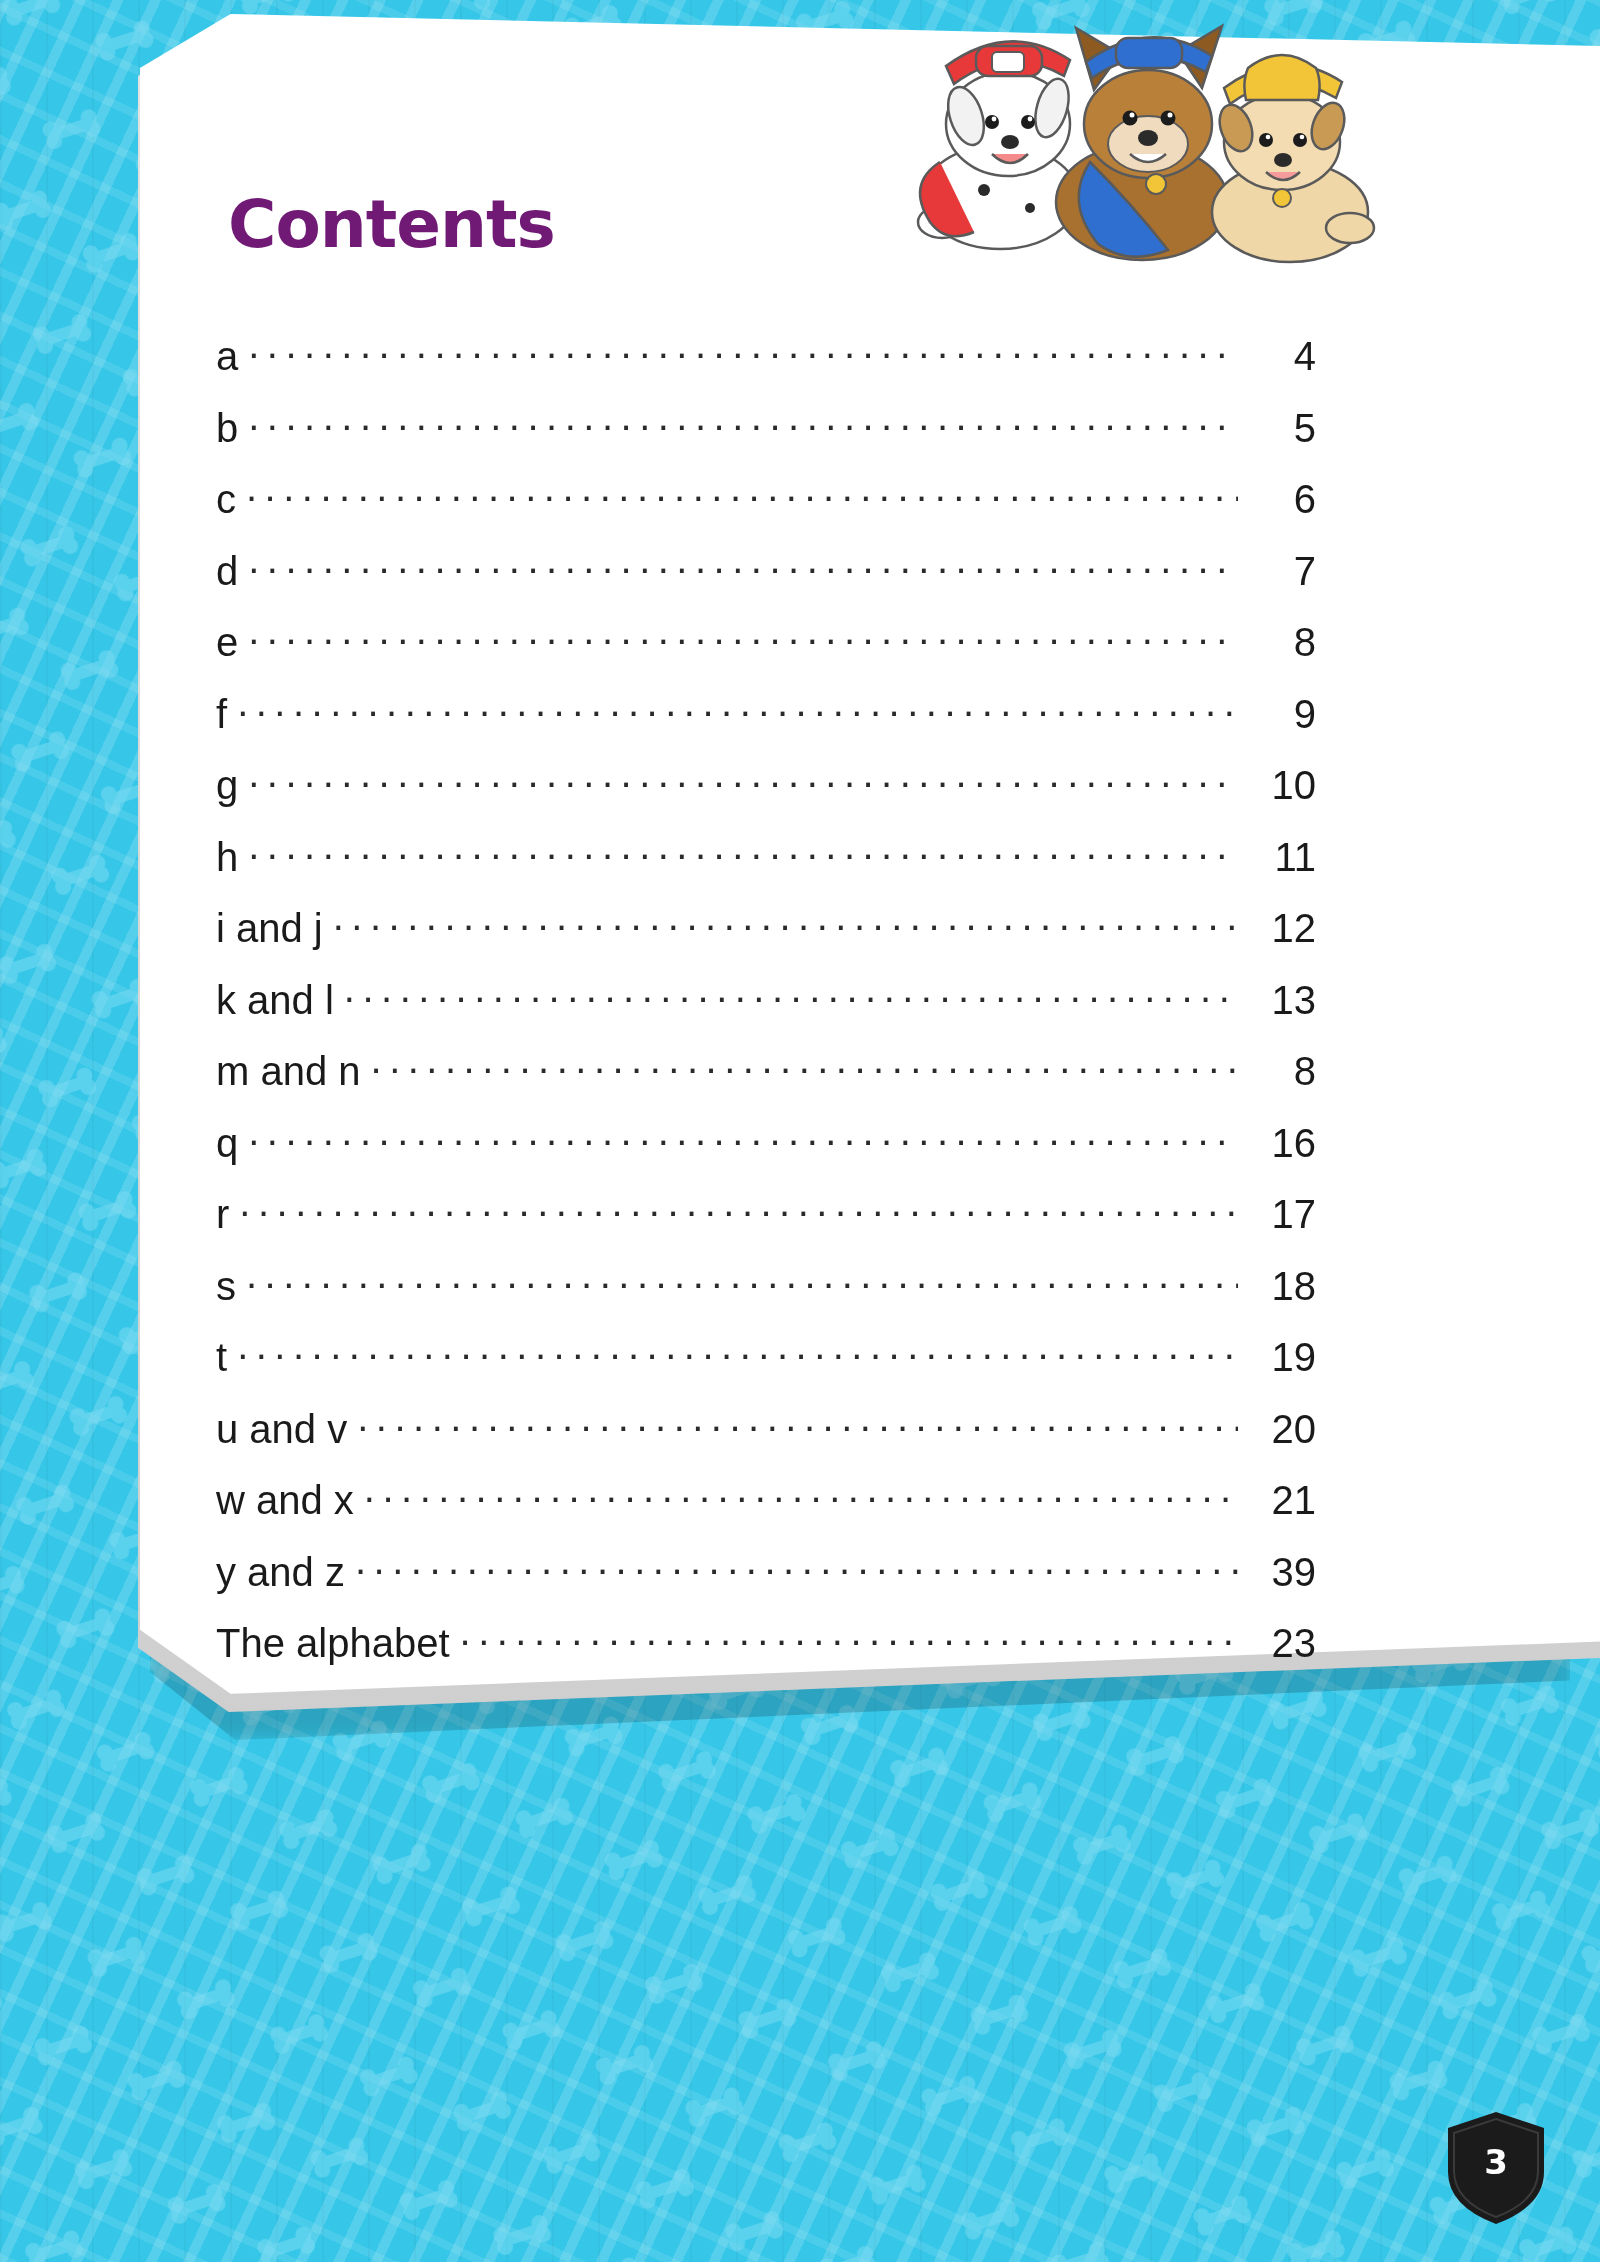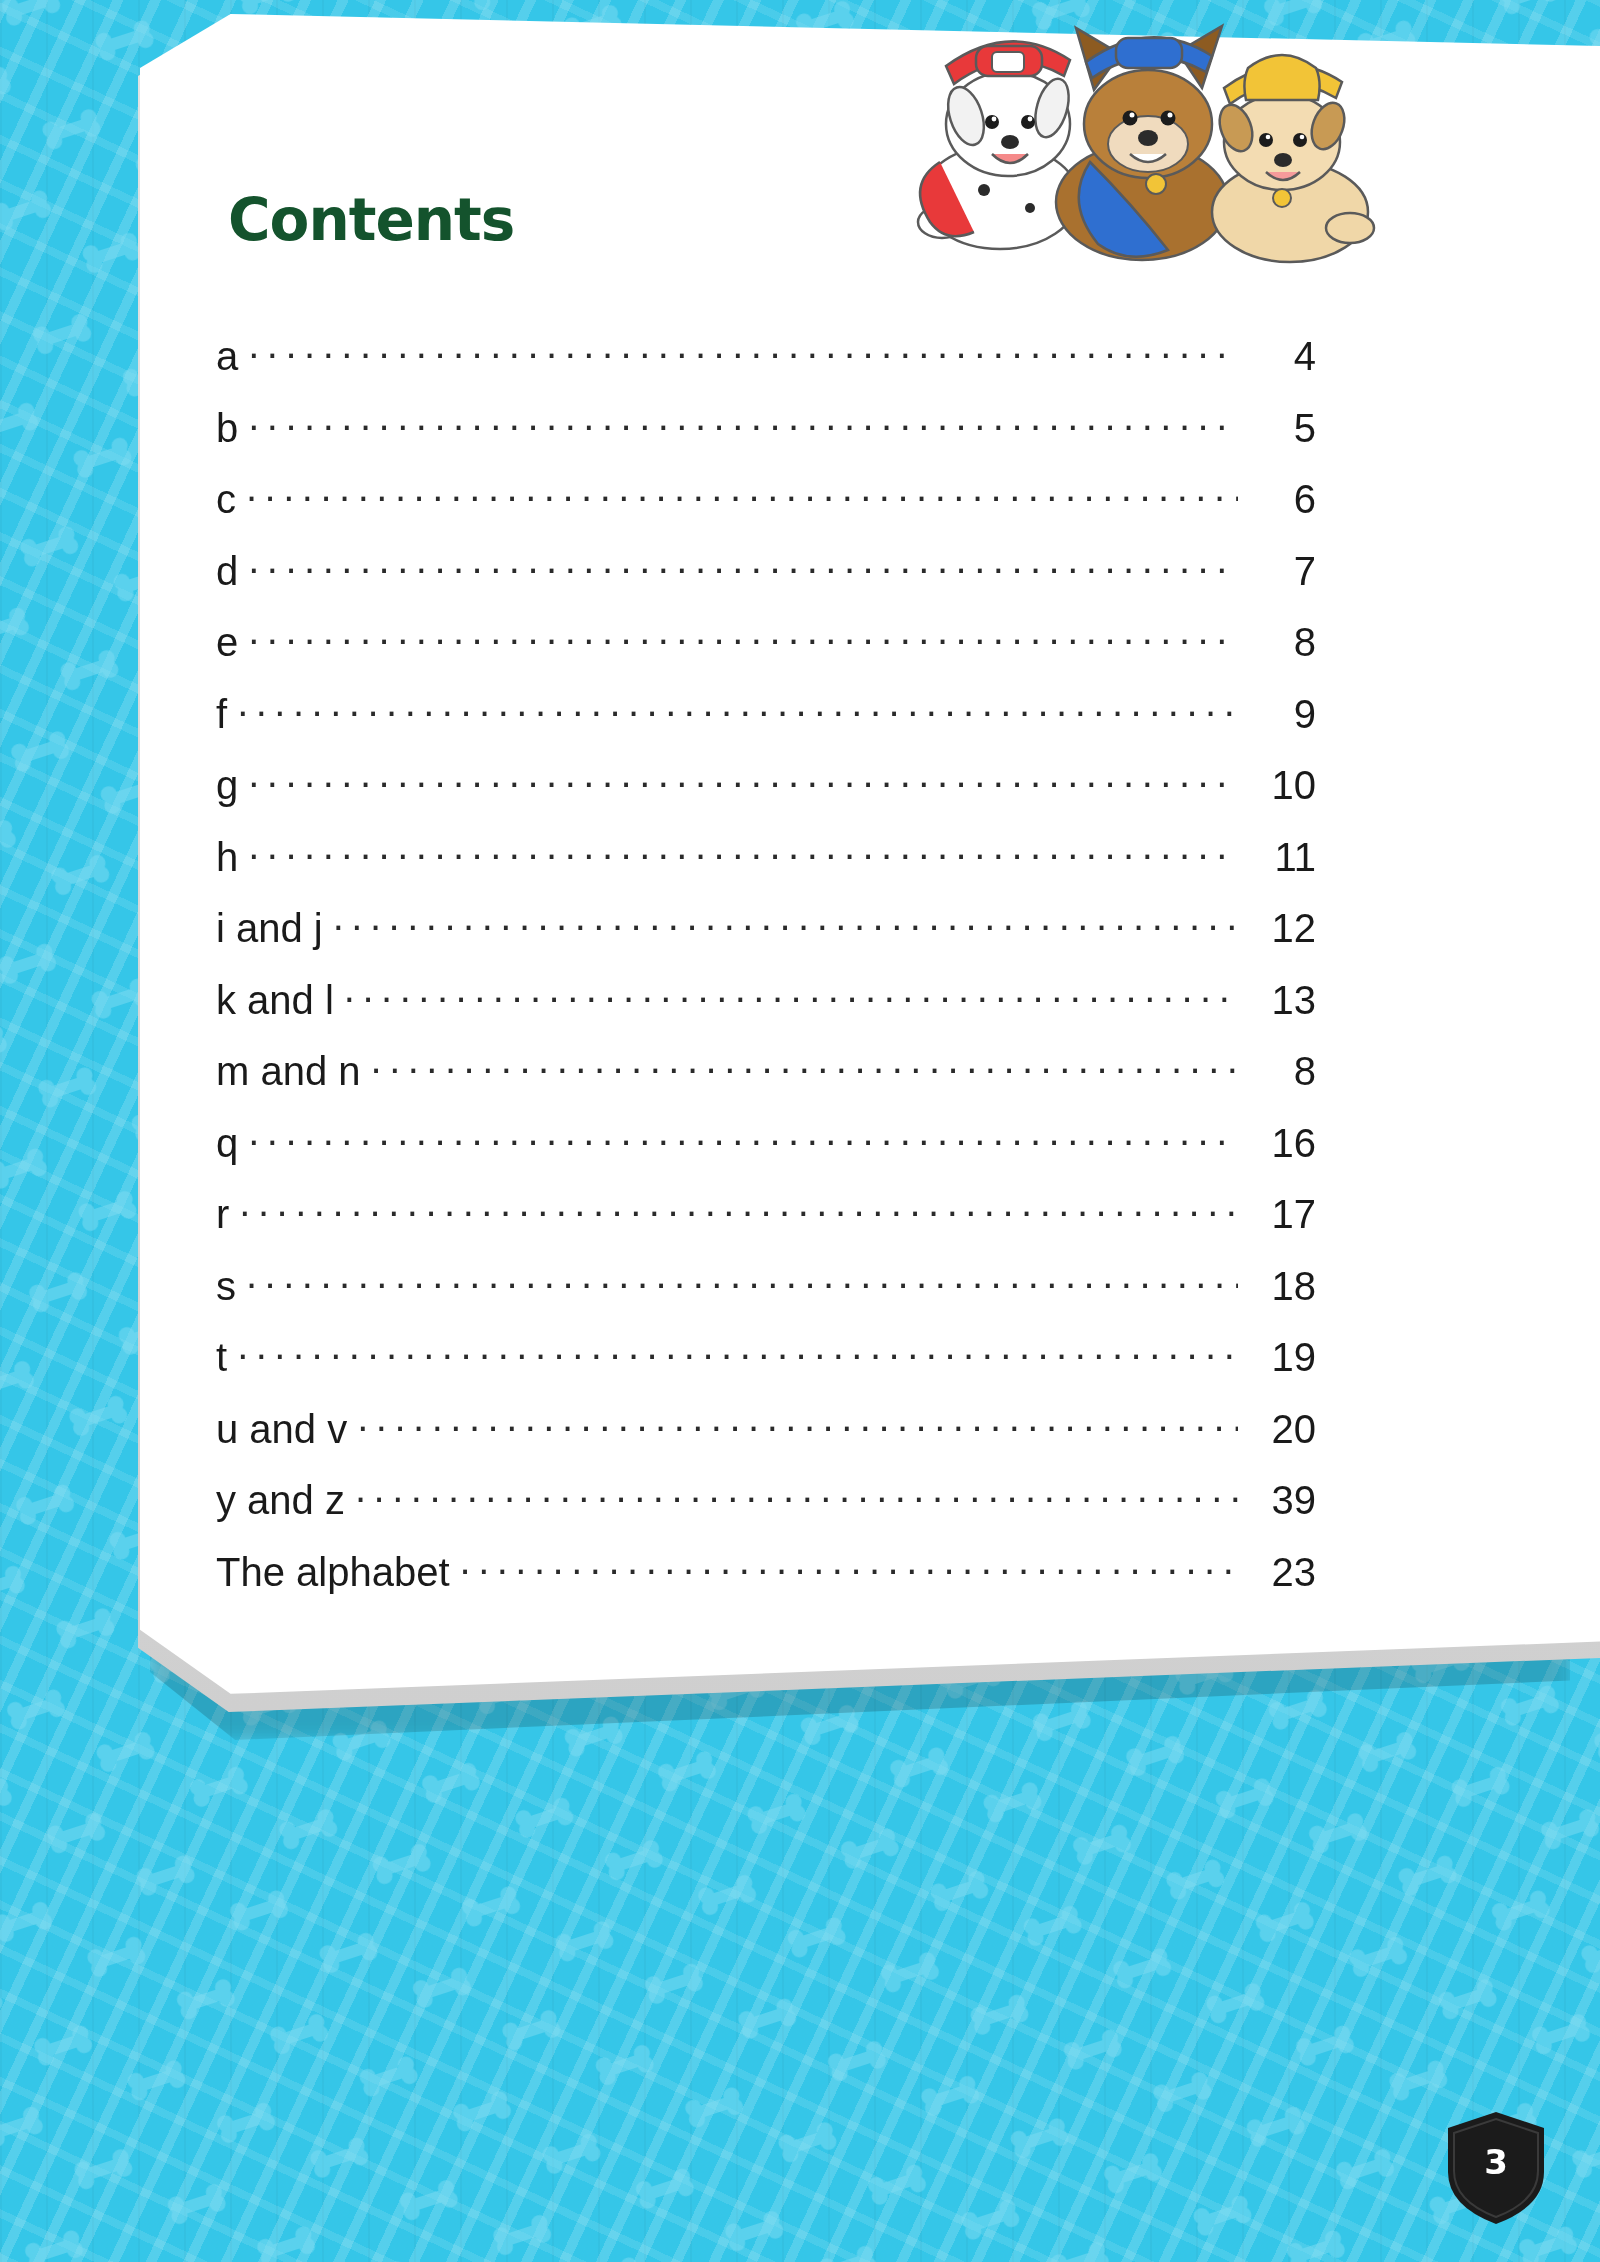--- a/index.html
+++ b/index.html
@@ -68,23 +68,23 @@
     clip-path: polygon(0% 3.2%, 6.2% 0.0%, 100% 1.9%, 100% 96.3%, 6.2% 99.4%, 0% 95.6%);
   }
 
   
   .heading {
     position: absolute;
     left: 228px;
     top: 186px;
     font-family: "DejaVu Sans", sans-serif;
     font-weight: bold;
-    font-size: 58px;
+    font-size: 66px;
     letter-spacing: -1px;
-    color: #14532d;
+    color: #701a75;
   }
 
   
   .toc {
     position: absolute;
     left: 216px;
     top: 330px;
     width: 1100px;
   }
   .toc-row {
@@ -319,20 +319,25 @@
       <span class="toc-label">t</span>
       <span class="toc-dots"></span>
       <span class="toc-page">19</span>
     </div>
     <div class="toc-row">
       <span class="toc-label">u and v</span>
       <span class="toc-dots"></span>
       <span class="toc-page">20</span>
     </div>
     <div class="toc-row">
+      <span class="toc-label">w and x</span>
+      <span class="toc-dots"></span>
+      <span class="toc-page">21</span>
+    </div>
+    <div class="toc-row">
       <span class="toc-label">y and z</span>
       <span class="toc-dots"></span>
       <span class="toc-page">39</span>
     </div>
     <div class="toc-row">
       <span class="toc-label">The alphabet</span>
       <span class="toc-dots"></span>
       <span class="toc-page">23</span>
     </div>
   </div>

